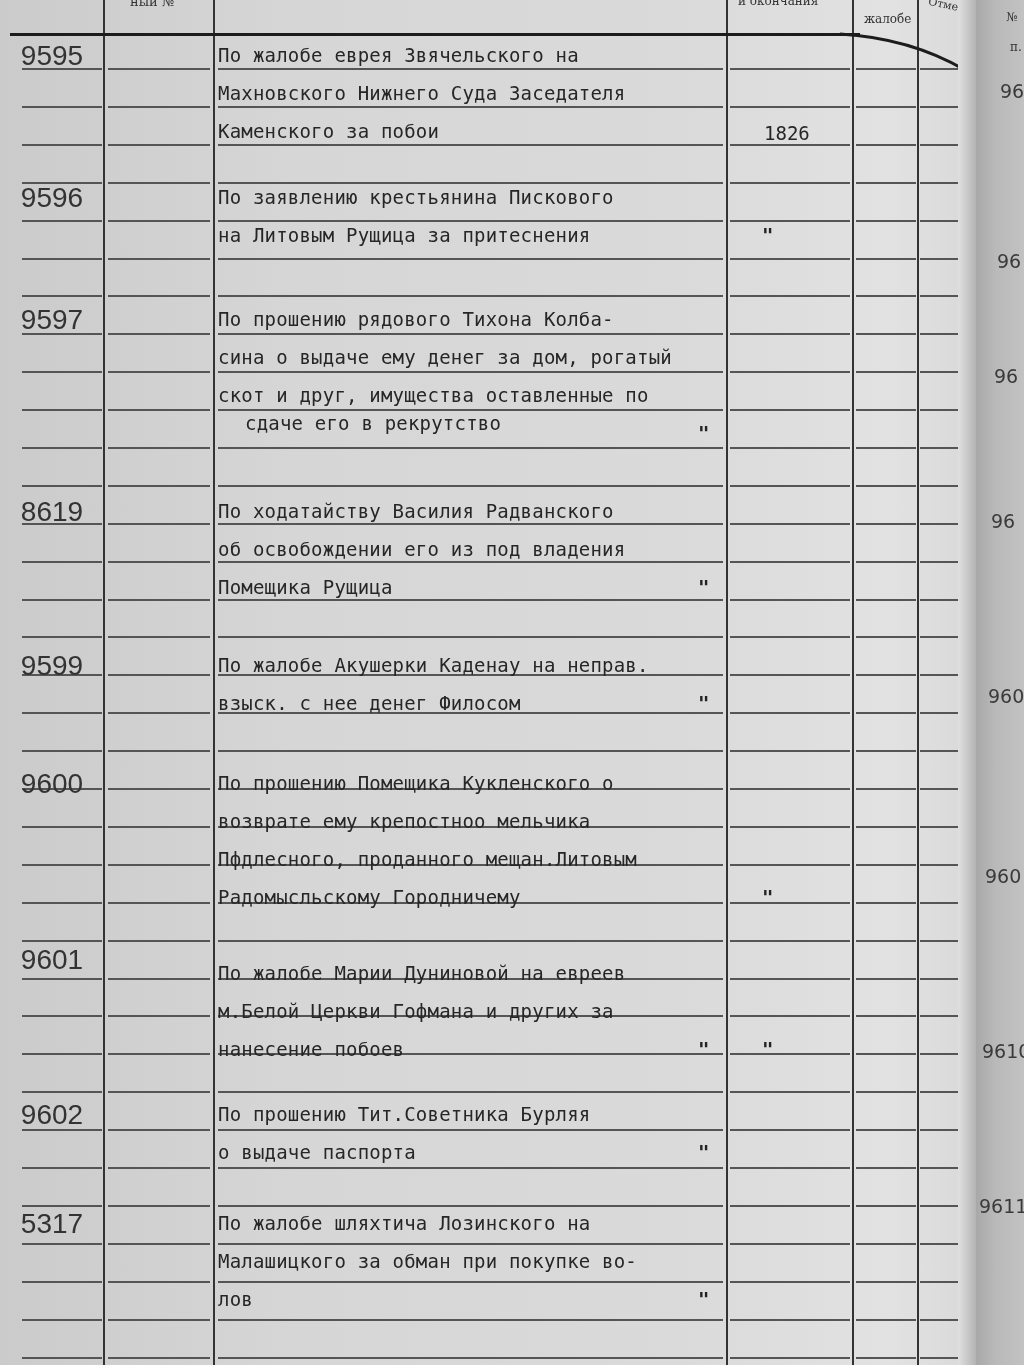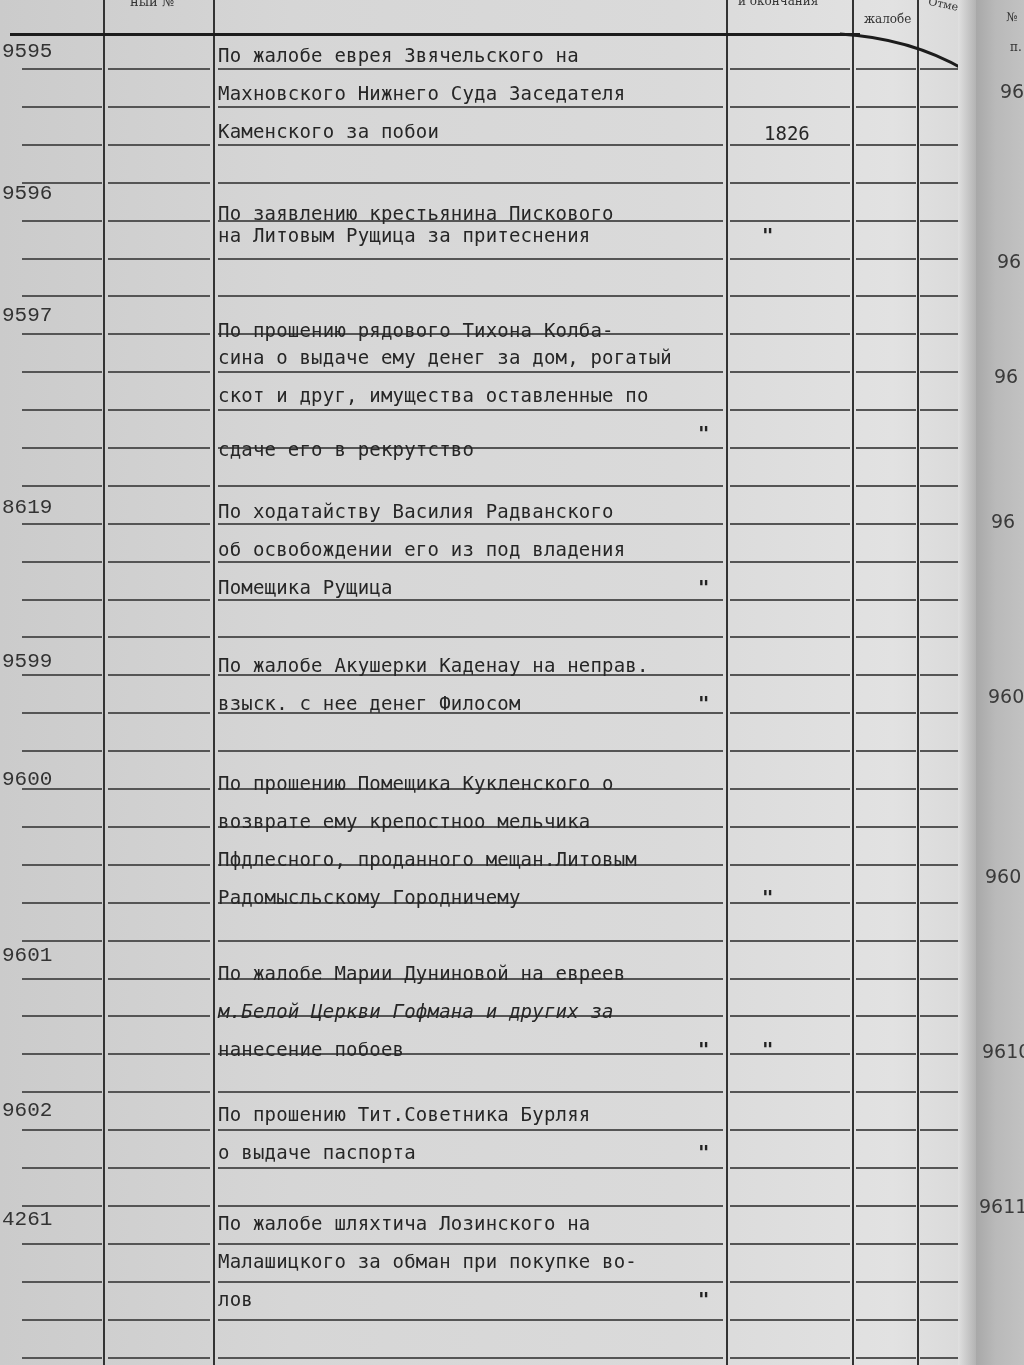--- a/index.html
+++ b/index.html
@@ -26,22 +26,22 @@
       position: absolute; top: 0; font-family: "DejaVu Serif", "Liberation Serif", serif;
       font-size: 12px; color: #333;
     }
     .vline { position: absolute; width: 1.5px; background: #333; }
     .hline-thick {
       position: absolute; left: 10px; top: 33px; width: 850px; height: 3px; background: #1c1c1c;
     }
     .curve { position: absolute; left: 840px; top: 20px; }
     .rule { position: absolute; height: 1.5px; background: #555; }
     .num {
-      position: absolute; font-family: Liberation Mono, monospace;
-      font-size: 21px; color: #333; text-align: left; width: 100px; left: 2px;
+      position: absolute; font-family: Liberation Sans, sans-serif;
+      font-size: 28px; color: #333; text-align: center; width: 100px; left: 2px;
     }
     .line {
       position: absolute; left: 218px; font-size: 19px; letter-spacing: 0.2px;
       white-space: nowrap; color: #262626;
     }
     .ditto { position: absolute; font-size: 19px; font-weight: bold; color: #222; }
     .date { position: absolute; font-size: 19px; color: #262626; }
     .np-num {
       position: absolute; font-family: "DejaVu Sans", sans-serif; font-size: 19px; color: #3a3a3a;
       left: 1000px;
@@ -280,55 +280,55 @@
       <div class="rule" style="left: 856px; width: 60px; top: 1357px;"></div>
       <div class="rule" style="left: 920px; width: 40px; top: 1357px;"></div>
     </div>
   <div id="entries">
       <div class="num" style="top: 40px;">9595</div>
       <div class="line" style="top: 44px;">По жалобе еврея Звячельского на</div>
       <div class="line" style="top: 82px;">Махновского Нижнего Суда Заседателя</div>
       <div class="line" style="top: 120px;">Каменского за побои</div>
       <div class="date" style="left: 764px; top: 122px;">1826</div>
       <div class="num" style="top: 182px;">9596</div>
-      <div class="line" style="top: 202px;">По заявлению крестьянина Пискового</div>
+      <div class="line" style="top: 186px;">По заявлению крестьянина Пискового</div>
       <div class="line" style="top: 224px;"> на Литовым Рущица за притеснения</div>
       <div class="ditto" style="left: 762px; top: 224px;">"</div>
       <div class="num" style="top: 304px;">9597</div>
-      <div class="line" style="top: 319px;">По прошению рядового Тихона Колба-</div>
+      <div class="line" style="top: 308px;">По прошению рядового Тихона Колба-</div>
       <div class="line" style="top: 346px;">сина о выдаче ему денег за дом, рогатый</div>
       <div class="line" style="top: 384px;">скот и друг, имущества оставленные по</div>
-      <div class="line" style="top: 438px;">сдаче его в рекрутство</div>
+      <div class="line" style="top: 412px; margin-left: 27px;">сдаче его в рекрутство</div>
       <div class="ditto" style="left: 698px; top: 422px;">"</div>
       <div class="num" style="top: 496px;">8619</div>
       <div class="line" style="top: 500px;">По ходатайству Василия Радванского</div>
       <div class="line" style="top: 538px;">об освобождении его из под владения</div>
       <div class="line" style="top: 576px;">Помещика Рущица</div>
       <div class="ditto" style="left: 698px; top: 576px;">"</div>
       <div class="num" style="top: 650px;">9599</div>
       <div class="line" style="top: 654px;">По жалобе Акушерки Каденау на неправ.</div>
       <div class="line" style="top: 692px;">взыск. с нее денег Филосом</div>
       <div class="ditto" style="left: 698px; top: 692px;">"</div>
       <div class="num" style="top: 768px;">9600</div>
       <div class="line" style="top: 772px;">По прошению Помещика Кукленского о</div>
       <div class="line" style="top: 810px;">возврате ему крепостноо мельчика</div>
       <div class="line" style="top: 848px;">Пфдлесного, проданного мещан.Литовым</div>
       <div class="line" style="top: 886px;">Радомысльскому Городничему</div>
       <div class="ditto" style="left: 762px; top: 886px;">"</div>
       <div class="num" style="top: 944px;">9601</div>
       <div class="line" style="top: 962px;">По жалобе Марии Дуниновой на евреев</div>
-      <div class="line" style="top: 1000px; font-style: italic;">м.Белой Церкви Гофмана и других за</div>
+      <div class="line" style="top: 1000px;">м.Белой Церкви Гофмана и других за</div>
       <div class="line" style="top: 1038px;">нанесение побоев</div>
       <div class="ditto" style="left: 698px; top: 1038px;">"</div>
       <div class="ditto" style="left: 762px; top: 1038px;">"</div>
       <div class="num" style="top: 1099px;">9602</div>
       <div class="line" style="top: 1103px;">По прошению Тит.Советника Бурляя</div>
       <div class="line" style="top: 1141px;">о выдаче паспорта</div>
       <div class="ditto" style="left: 698px; top: 1141px;">"</div>
-      <div class="num" style="top: 1208px;">4261</div>
+      <div class="num" style="top: 1208px;">5317</div>
       <div class="line" style="top: 1212px;">По жалобе шляхтича Лозинского на</div>
       <div class="line" style="top: 1250px;">Малашицкого за обман при покупке во-</div>
       <div class="line" style="top: 1288px;">лов</div>
       <div class="ditto" style="left: 698px; top: 1288px;">"</div>
     </div>
 </div>
 
 <div class="gutter"></div>
 <div class="nextpage"></div>
 <div class="hdr" style="left:1006px; top:10px;">№</div>

